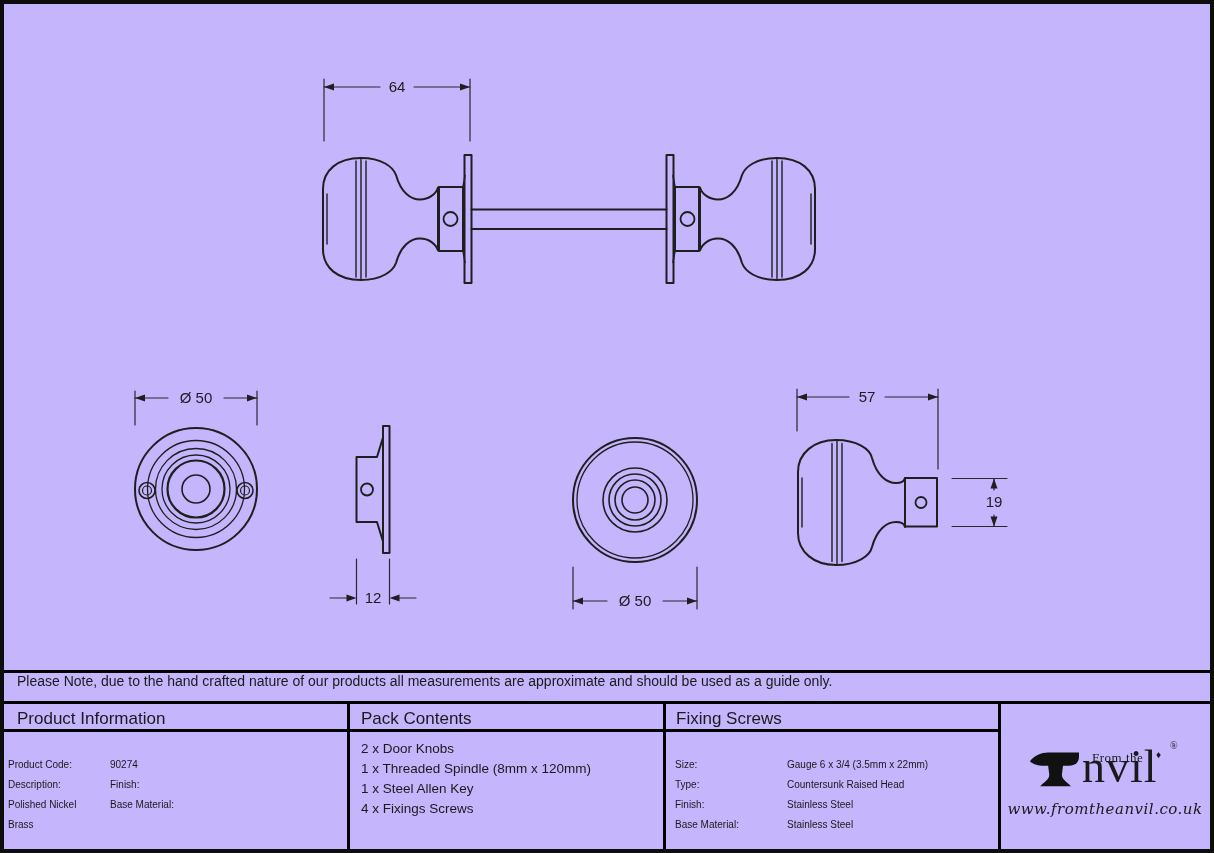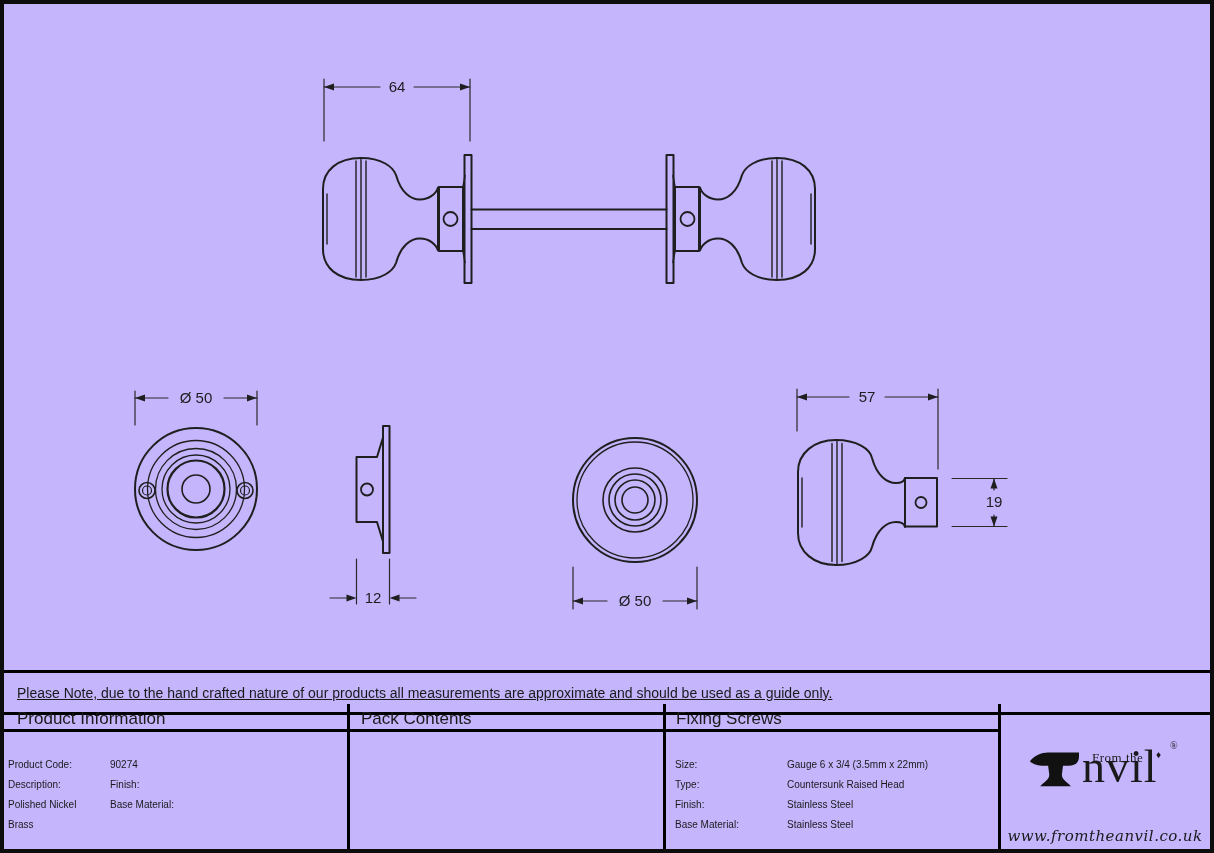--- a/index.html
+++ b/index.html
@@ -5,39 +5,39 @@
   html,body{margin:0;padding:0;background:#888;}
   .page{
     position:relative;width:1214px;height:853px;background:#c4b5fd;
     font-family:"Liberation Sans",sans-serif;color:#1a1a1a;overflow:hidden;
   }
   .frame{position:absolute;inset:0;border:4px solid #0d0d0d;pointer-events:none;z-index:5;}
   svg text{font-family:"Liberation Sans",sans-serif;}
   .dim-label{font-size:15px;fill:#1c1c1c;}
   
   .note-row{
-    position:absolute;left:4px;top:670px;width:1206px;height:45px;box-sizing:border-box;
+    position:absolute;left:4px;top:670px;width:1206px;height:34px;box-sizing:border-box;
     border-top:3px solid #000;border-bottom:3px solid #000;
-    display:flex;align-items:center;padding-left:13px;font-size:14px;text-decoration:underline;
+    display:flex;align-items:flex-start;padding-left:13px;font-size:14px;
   }
   
   .vline{position:absolute;top:704px;height:145px;width:2.5px;background:#000;}
   .hline-header{position:absolute;top:729px;left:4px;width:996px;height:3px;background:#000;}
   .th{position:absolute;top:709px;font-size:17px;}
   .kv-grid{position:absolute;display:grid;row-gap:0;font-size:10px;line-height:20px;margin-top:16px;}
   .pc-list{position:absolute;font-size:13.5px;line-height:20px;}
   
   .logo-cell{position:absolute;left:1000px;top:704px;width:210px;height:145px;}
   .anvil-svg{position:absolute;left:26px;top:40px;width:58px;height:48px;}
   .from-the{position:absolute;left:92px;top:46px;font:13px "Liberation Serif",serif;letter-spacing:.5px;white-space:nowrap;}
   .brand-diamond{position:absolute;left:156px;top:45px;font-size:10px;}
   .brand-reg{position:absolute;left:170px;top:36px;font:10px "Liberation Serif",serif;}
   .brand-nvil{position:absolute;left:82px;top:38px;font:46px/50px "Liberation Serif",serif;letter-spacing:1px;text-align:right;}
   .brand-url{position:absolute;left:0;top:96px;width:100%;text-align:center;
-    font:italic 15px "DejaVu Serif",serif;letter-spacing:.5px;margin-top:27px;}
+    font:italic 15px "DejaVu Serif",serif;letter-spacing:.5px;}
 </style>
 </head>
 <body>
 
 <div class="page">
 
   <svg width="1214" height="670" viewBox="0 0 1214 670" style="position:absolute;left:0;top:0;" fill="none" stroke-linecap="round" stroke-linejoin="round">
 
     <g stroke="#1f1f1f" stroke-width="2">
 
@@ -171,20 +171,26 @@
   <div class="kv-grid" style="left:8px;top:739px;grid-template-columns:102px auto;">
     <span>Product Code:</span>
     <span>90274</span>
     <span>Description:</span>
     <span>Finish:</span>
     <span>Polished Nickel</span>
     <span>Base Material:</span>
     <span>Brass</span>
   </div>
 
+  <div class="pc-list" style="left:361px;top:739px;">
+    <div>2 x Door Knobs</div>
+    <div>1 x Threaded Spindle (8mm x 120mm)</div>
+    <div>1 x Steel Allen Key</div>
+    <div>4 x Fixings Screws</div>
+  </div>
 
   <div class="kv-grid" style="left:675px;top:739px;grid-template-columns:112px auto;">
     <span>Size:</span>
     <span>Gauge 6 x 3/4 (3.5mm x 22mm)</span>
     <span>Type:</span>
     <span>Countersunk Raised Head</span>
     <span>Finish:</span>
     <span>Stainless Steel</span>
     <span>Base Material:</span>
     <span>Stainless Steel</span>

